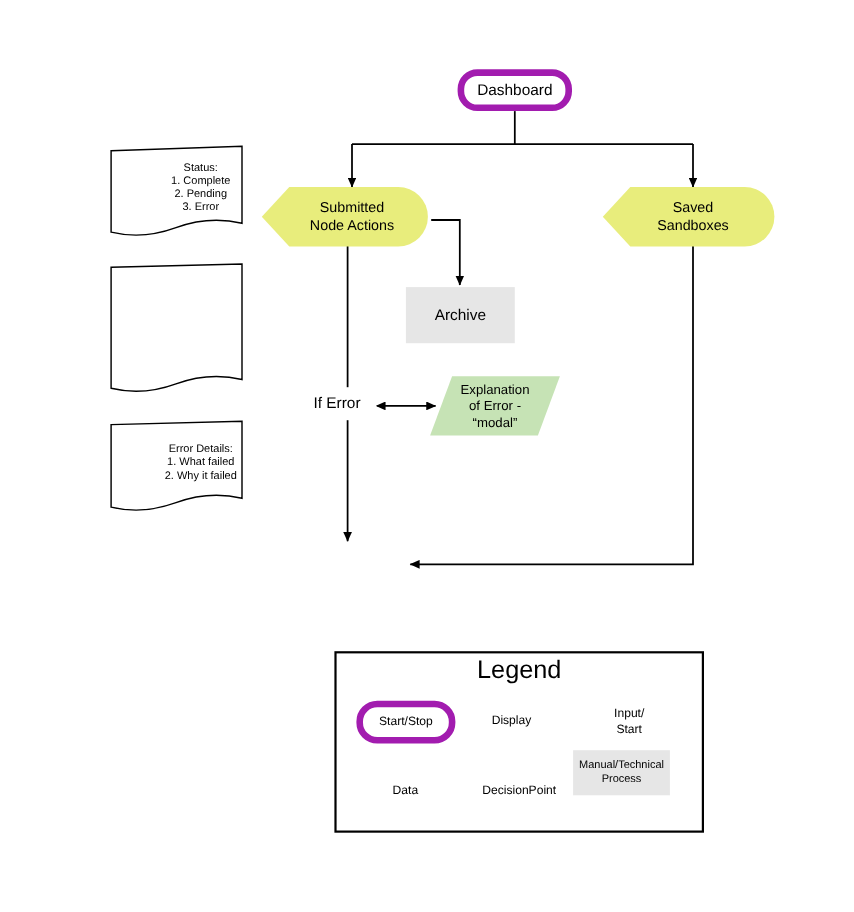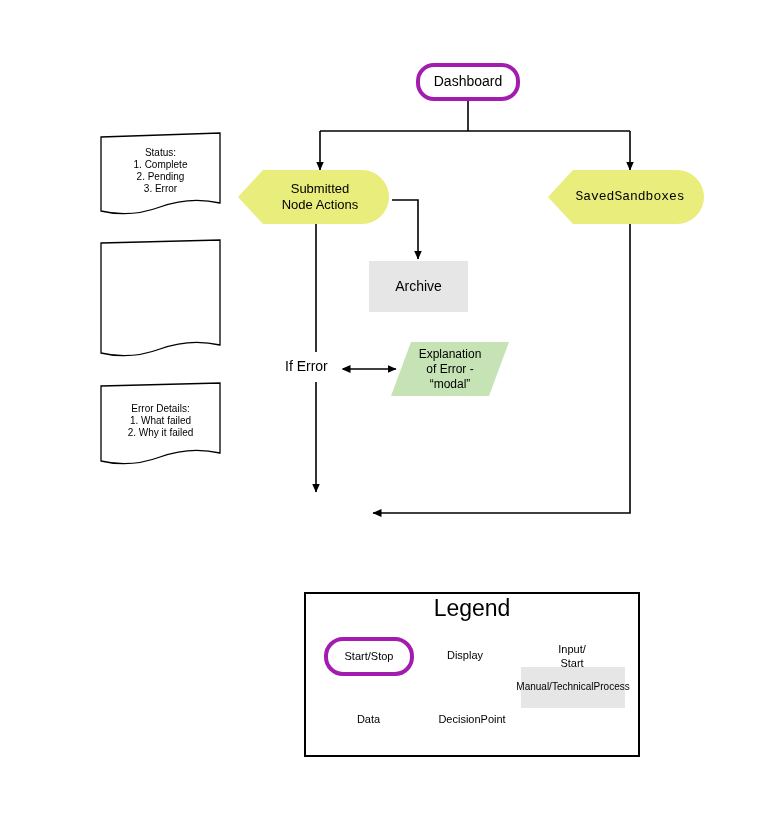--- a/index.html
+++ b/index.html
@@ -24,21 +24,21 @@
   .node {
     position: absolute;
     box-sizing: border-box;
     display: flex;
     align-items: center;
     justify-content: center;
     text-align: center;
     line-height: 1.25;
   }
   .terminator {
-    border: 4px solid #a21caf;
+    border: 6px solid #a21caf;
     border-radius: 18px;
     background: #ffffff;
   }
   .process-box {
     background: #e6e6e6;
     border: none;
   }
   .svg-label {
     position: absolute;
     display: flex;
@@ -50,20 +50,21 @@
   }
   .note-text {
     position: absolute;
     display: flex;
     flex-direction: column;
     align-items: center;
     justify-content: center;
     text-align: center;
     line-height: 1.22;
     font-size: 10px;
+    padding-left: 22px;
   }
   .note-text span { display: block; }
   .legend-box {
     position: absolute;
     border: 2px solid #000000;
     background: #ffffff;
     box-sizing: border-box;
   }
   .legend-title {
     position: absolute;
@@ -142,21 +143,21 @@
 
   <div class="node terminator" style="left:416px;top:63px;width:104px;height:38px;font-size:14px;">
     <span>Dashboard</span>
   </div>
 
   <div class="svg-label" style="left:255px;top:170px;width:130px;height:54px;font-size:13px;flex-direction:column;">
     <span>Submitted</span>
     <span>Node Actions</span>
   </div>
 
-  <div class="svg-label" style="left:565px;top:170px;width:130px;height:54px;font-size:13px;flex-direction:row;font-family:Liberation Mono, monospace;">
+  <div class="svg-label" style="left:565px;top:170px;width:130px;height:54px;font-size:13px;flex-direction:column;">
     <span>Saved</span>
     <span>Sandboxes</span>
   </div>
 
   <div class="node process-box" style="left:369px;top:261px;width:99px;height:51px;font-size:14px;">
     <span>Archive</span>
   </div>
 
   <div class="plain-label" style="left:285px;top:358px;">If Error</div>
 
@@ -200,18 +201,18 @@
 
   <div class="svg-label" style="left:328px;top:701px;width:81px;height:37px;font-size:11px;text-align:right;">
     <span>Data</span>
   </div>
 
   <div class="svg-label" style="left:440px;top:700px;width:64px;height:40px;font-size:11px;flex-direction:row;">
     <span>Decision</span>
     <span>Point</span>
   </div>
 
-  <div class="node process-box" style="left:521px;top:667px;width:104px;height:41px;font-size:10px;flex-direction:row;">
+  <div class="node process-box" style="left:521px;top:682px;width:88px;height:41px;font-size:10px;flex-direction:column;">
     <span>Manual/Technical</span>
     <span>Process</span>
   </div>
 
 </div>
 
 </body></html>

